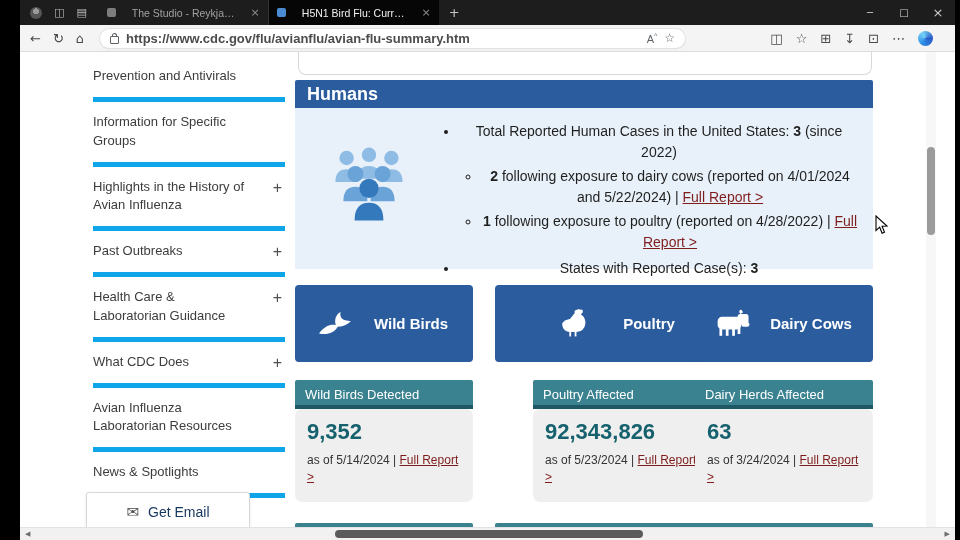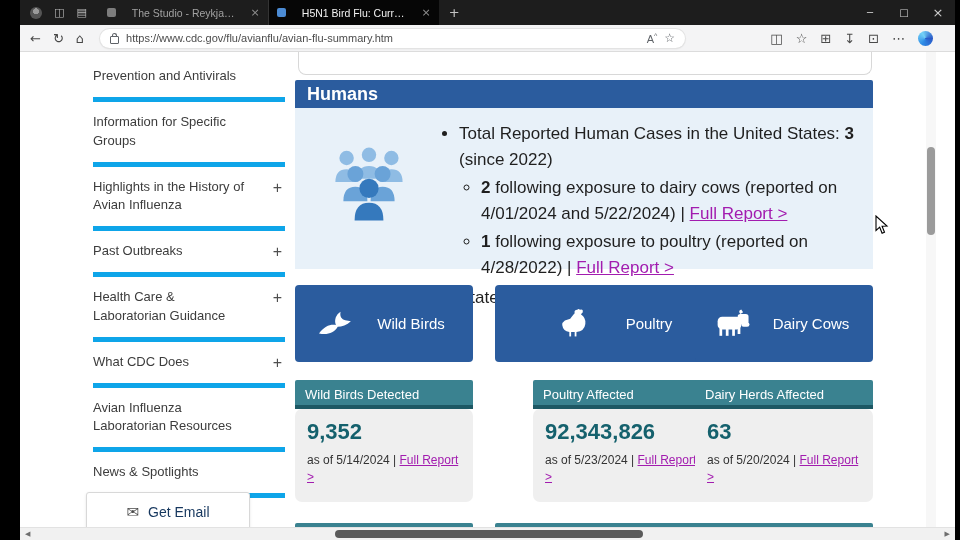--- a/index.html
+++ b/index.html
@@ -29,21 +29,21 @@
   .toolbar { position:absolute; left:0; top:25px; right:0; height:27px; background:#f4f4f5;
              border-bottom:1px solid #dcdcdc; display:flex; align-items:center; padding:0 10px;
              box-sizing:border-box; gap:12px; color:#474747; }
   .nav-ic { font-size:13px; }
   .urlbar { width:585px; height:19px; margin-left:4px; background:#fff; border-radius:10px;
             box-shadow:0 0 0 1px #e3e3e3, 0 1px 2px rgba(0,0,0,.10);
             display:flex; align-items:center; gap:7px; padding:0 10px; box-sizing:border-box; }
   .lock { width:7px; height:6px; border:1px solid #5f6368; border-radius:1px; position:relative; margin-top:3px; flex:none; }
   .lock::before { content:""; position:absolute; top:-4px; left:0.5px; width:3px; height:3px;
                   border:1px solid #5f6368; border-bottom:none; border-radius:3px 3px 0 0; }
-  .url-text { flex:1; font-size:11px; color:#4c4c4c; white-space:nowrap; overflow:hidden; text-overflow:ellipsis; }
+  .url-text { flex:1; font-size:13px; color:#4c4c4c; white-space:nowrap; overflow:hidden; text-overflow:ellipsis;font-weight:bold; }
   .inbar-ic { font-size:11px; color:#5f6368; }
   .ra-sup { font-size:7px; vertical-align:super; }
   .tb-right { margin-left:auto; display:flex; align-items:center; gap:13px; padding-right:12px; }
   .tb-right .ic { font-size:13px; color:#4a4a4a; }
   .copilot { width:15px; height:15px; border-radius:50%;
              background:conic-gradient(from 210deg, #2e8be6, #74d2f7, #2a5ac8, #2e8be6); }
 
   
   .page { position:absolute; left:0; top:52px; right:0; bottom:0; background:#fff; }
 
@@ -60,29 +60,29 @@
   .mail-ic { font-size:15px; color:#4a4a4a; }
 
   
   .prev-card { position:absolute; left:278px; top:0px; width:572px; height:22px;
                border:1px solid #d8d8d8; border-top:none; border-radius:0 0 8px 8px; background:#fff; }
   .humans-header { position:absolute; left:275px; top:28px; width:578px; height:28px; box-sizing:border-box;
                    background:#2b5c9e; border-radius:2px 2px 0 0; color:#fff; font-size:18px; font-weight:bold;
                    line-height:28px; padding-left:12px; }
   .info-box { position:absolute; left:275px; top:56px; width:578px; height:161px; background:#e8f1f9; }
   .people { position:absolute; left:34px; top:28px; width:80px; height:92px; }
-  .info-text { position:absolute; left:148px; top:8px; width:416px; font-size:17px; color:#1f1f1f; }
+  .info-text { position:absolute; left:148px; top:8px; width:416px; font-size:14px; color:#1f1f1f;text-align:center; }
   ul.bl1 { margin:0; padding-left:16px; list-style:disc; }
   ul.bl1 > li { margin:5px 0; line-height:1.5; }
   ul.bl2 { margin:2px 0 2px 0; padding-left:22px; list-style:circle; }
   ul.bl2 > li { margin:3px 0; line-height:1.5; }
-  .lnk { color:#a21caf; }
+  .lnk { color:#7f1d1d; }
 
   .cat-card { position:absolute; top:233px; width:178px; height:77px; background:#2b5c9e; border-radius:4px;
-              display:flex; align-items:center; color:#fff; font-weight:normal; font-size:15px; }
+              display:flex; align-items:center; color:#fff; font-weight:bold; font-size:15px; }
   .cat-icon { margin-left:16px; width:46px; flex:none; display:flex; align-items:center; justify-content:center; }
   .cat-label { flex:1; text-align:center; padding:0 10px 0 2px; line-height:1.3; }
 
   .stat-card { position:absolute; top:328px; width:178px; }
   .stat-head { height:29px; background:#3a8290; border-bottom:4px solid #1d5864; border-radius:2px 2px 0 0;
                color:#fff; font-size:13px; line-height:29px; padding-left:10px; box-sizing:border-box; }
   .stat-body { background:#efefef; padding:8px 12px 12px; height:73px;border-radius:7px; }
   .stat-value { font-size:22px; font-weight:bold; color:#15616d; margin:2px 0 7px; }
   .stat-asof { font-size:12px; color:#333; line-height:1.45; }
 
@@ -285,21 +285,21 @@
           <div class="stat-asof">
             <span>as of 5/23/2024 | </span><a class="lnk" href="#">Full Report &gt;</a>
           </div>
         </div>
       </div>
       <div class="stat-card c3">
         <div class="stat-head">Dairy Herds Affected</div>
         <div class="stat-body">
           <div class="stat-value">63</div>
           <div class="stat-asof">
-            <span>as of 5/20/2024 | </span><a class="lnk" href="#">Full Report &gt;</a>
+            <span>as of 3/24/2024 | </span><a class="lnk" href="#">Full Report &gt;</a>
           </div>
         </div>
       </div>
 
       <div class="next-head c1"></div>
       <div class="next-head c2"></div>
       <div class="next-head c3"></div>
 
       <div class="vscroll">
         <div class="vthumb"></div>

